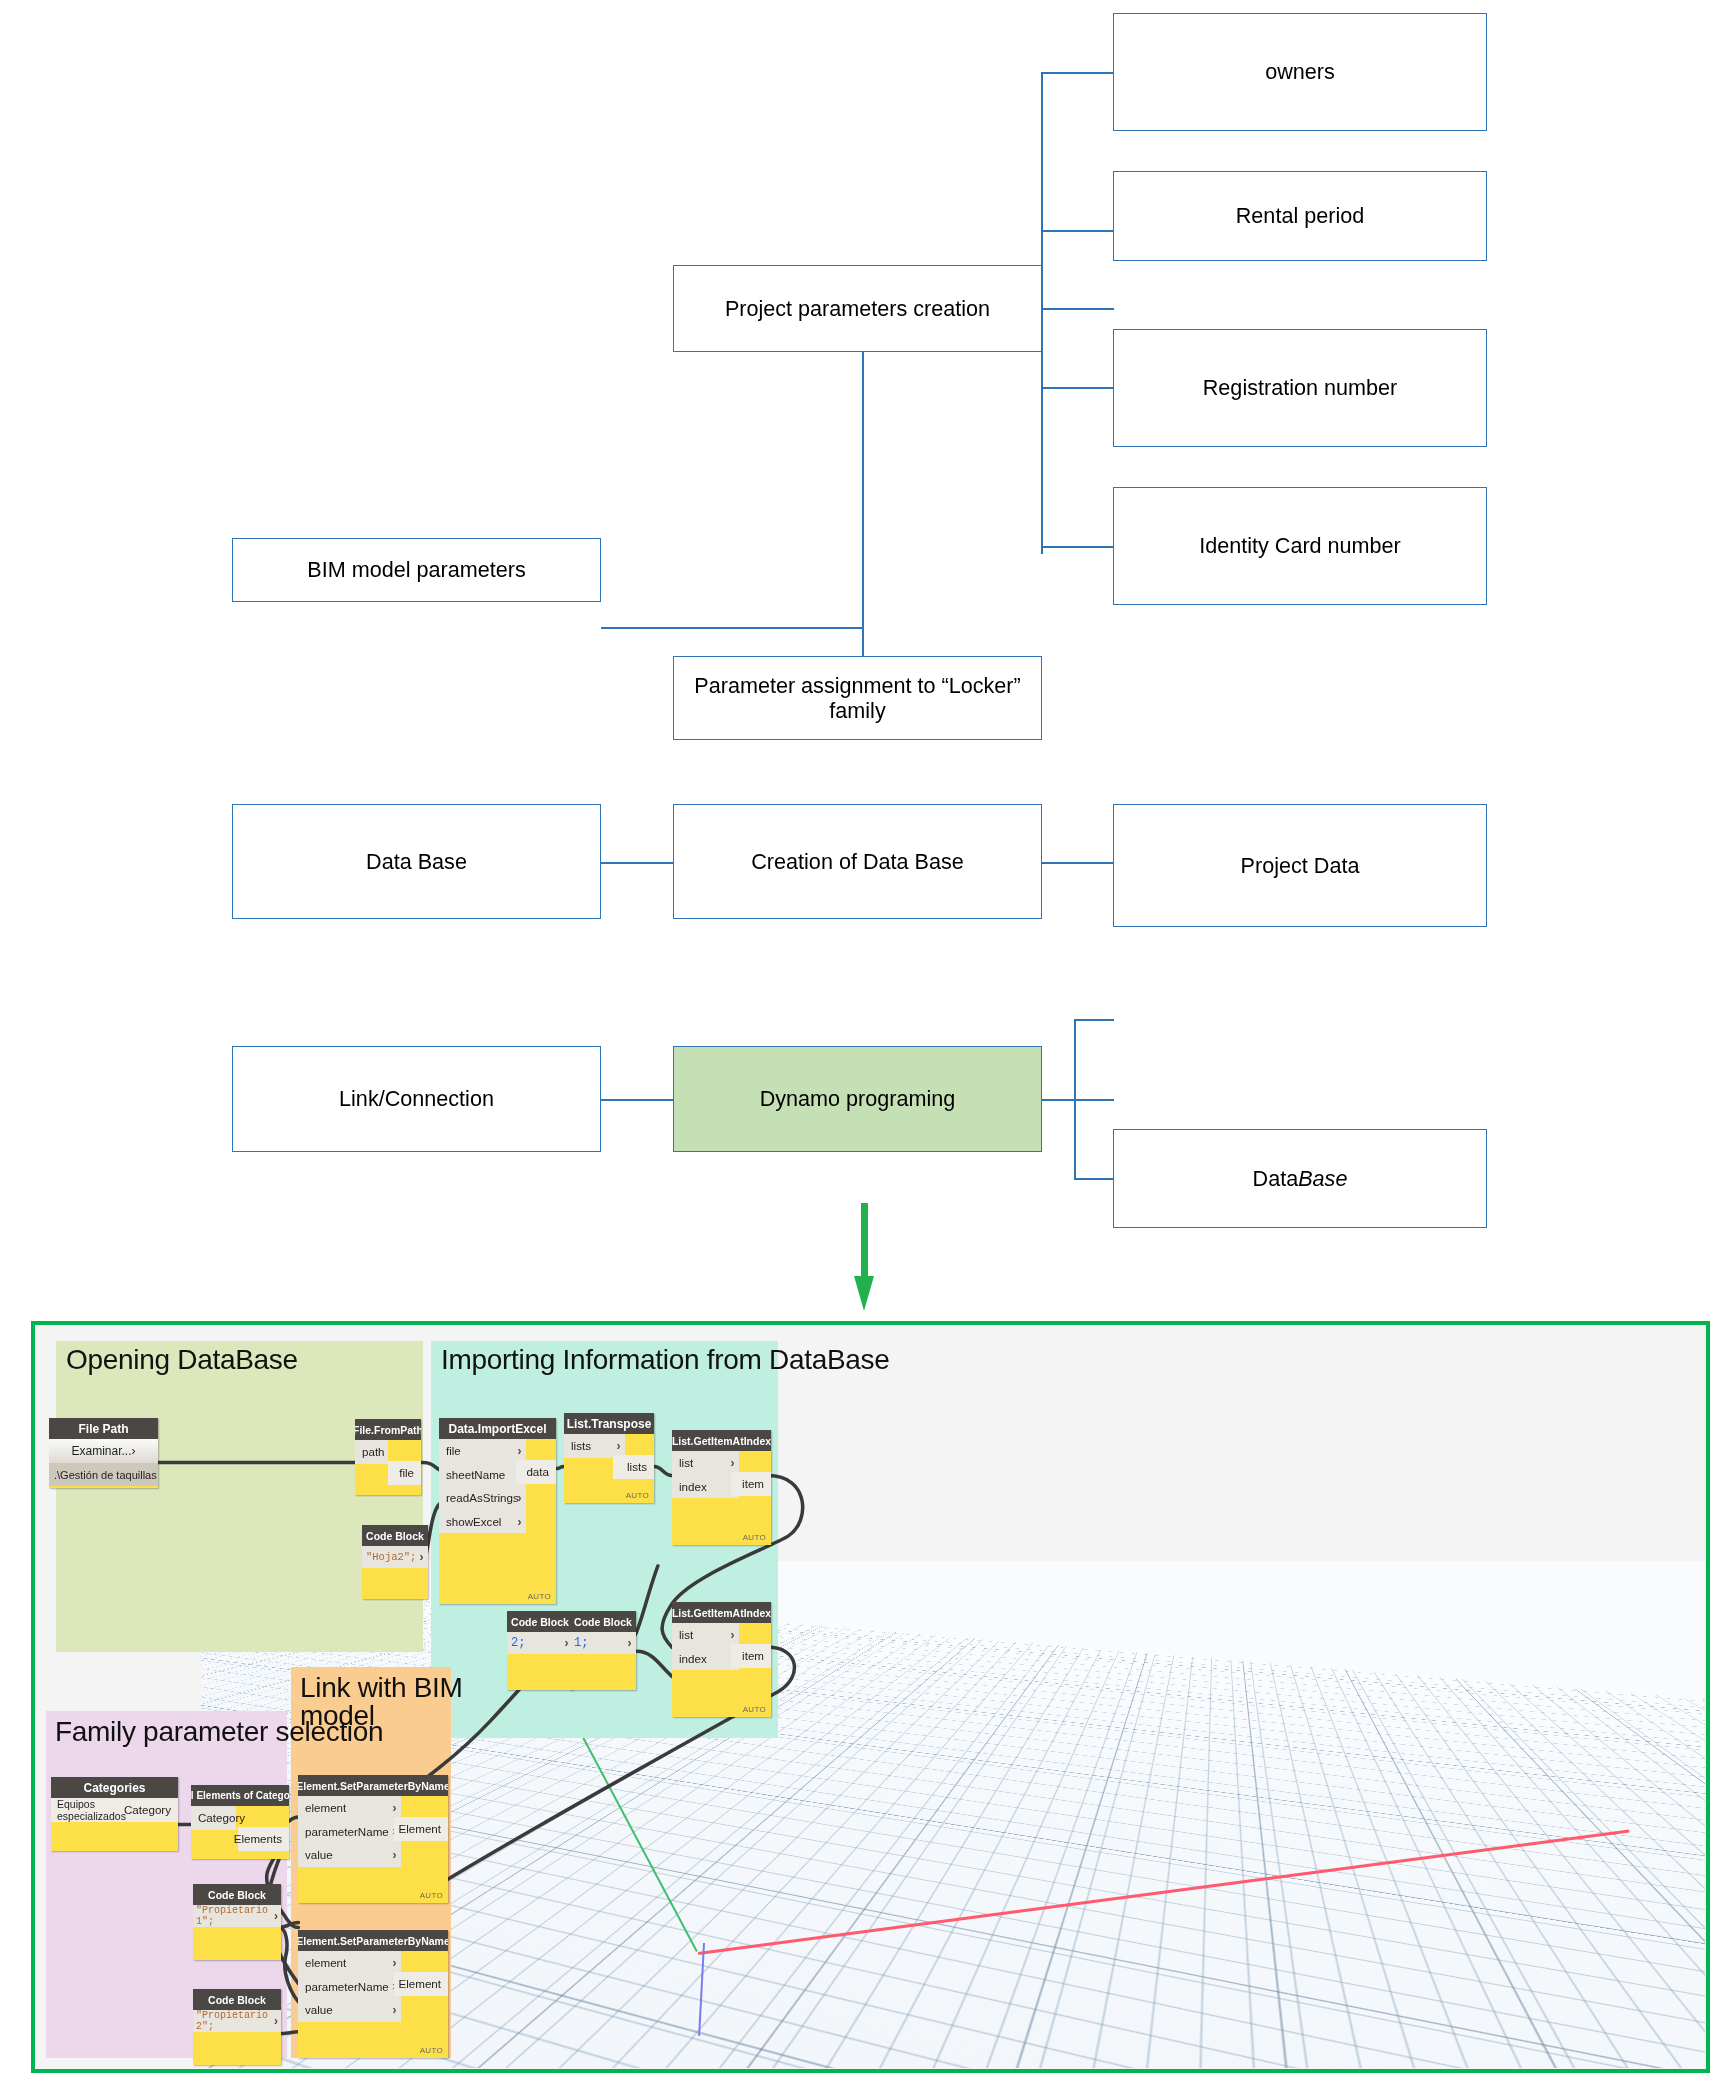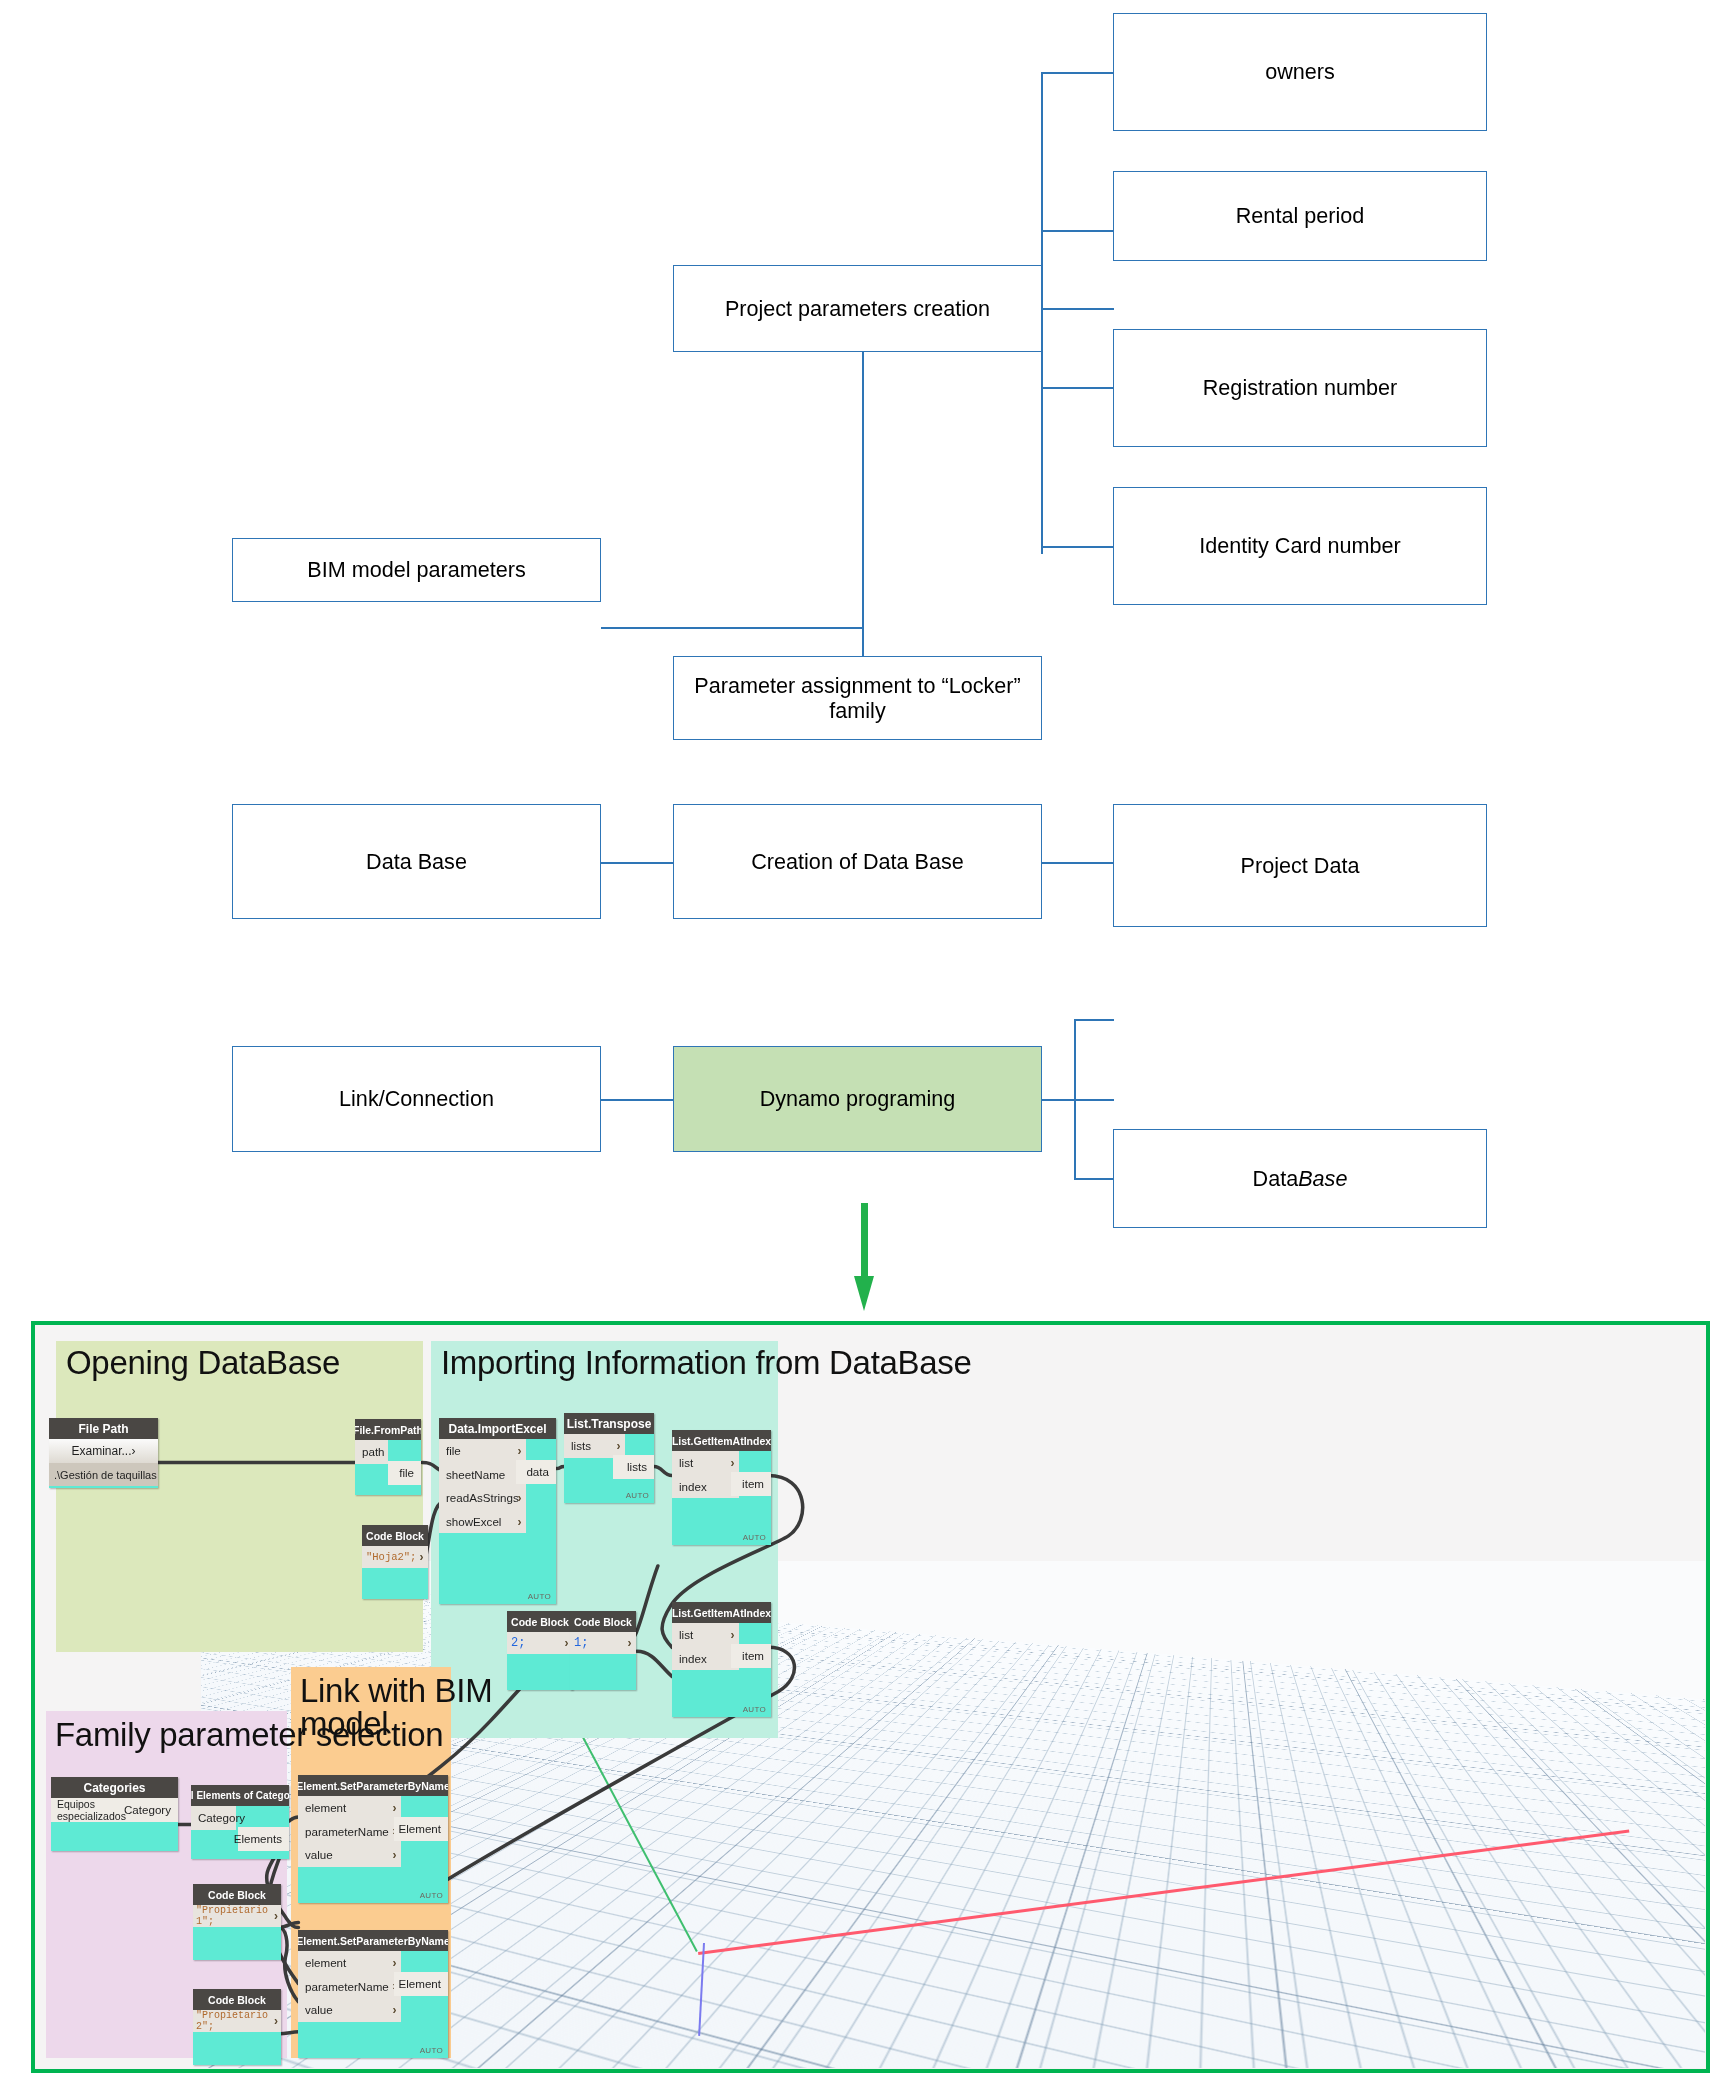--- a/index.html
+++ b/index.html
@@ -46,29 +46,29 @@
     transform:perspective(753px) rotateX(68deg) rotateZ(18deg) scale(1.05);
     transform-origin:50% 28%;
   }
   #viewport3d .axis{position:absolute;transform-origin:0 0;}
   .axis-x{left:497px;top:391px;width:939px;height:2.5px;background:#FF5A6E;transform:rotate(-7.5deg);}
   .axis-y{left:495px;top:391px;width:352px;height:2px;background:#3FBF6F;transform:rotate(-118deg);}
   .axis-z{left:502px;top:382px;width:2px;height:93px;background:#7B7BEF;transform:rotate(3deg);}
 
   
   .grp{position:absolute;box-sizing:border-box;}
-  .grp-title{position:absolute;font-size:33px;color:#111;white-space:pre-line;line-height:1.0;
+  .grp-title{position:absolute;font-size:28px;color:#111;white-space:pre-line;line-height:1.0;
              font-family:"Liberation Sans",sans-serif;letter-spacing:-0.3px;}
   #grp-open{left:21px;top:16px;width:367px;height:311px;background:#DCE8BC;}
   #grp-import{left:396px;top:16px;width:347px;height:397px;background:#BFEFE0;}
   #grp-family{left:11px;top:386px;width:241px;height:347px;background:#EDD8EB;}
   #grp-link{left:256px;top:342px;width:160px;height:391px;background:#FBCC90;}
 
   
-  .node{position:absolute;box-sizing:border-box;background:#5eead4;
+  .node{position:absolute;box-sizing:border-box;background:#fde047;
         box-shadow:1px 1px 1.5px rgba(0,0,0,.28);}
   .node-hdr{height:21px;background:#4A4744;color:#ffffff;font-size:12px;
             display:flex;align-items:center;justify-content:center;font-weight:bold;
             font-family:"Liberation Sans",sans-serif;white-space:nowrap;overflow:hidden;}
   .ports{position:relative;}
   .port{position:relative;height:23.6px;display:flex;align-items:center;
         font-size:11.6px;color:#1f1f1f;font-family:"Liberation Sans",sans-serif;}
   .port.in{background:#E8E4DE;padding-left:7px;}
   .port .caret{position:absolute;right:4.5px;top:50%;transform:translateY(-50%);
                color:#5a4a30;font-size:12px;font-weight:bold;}

